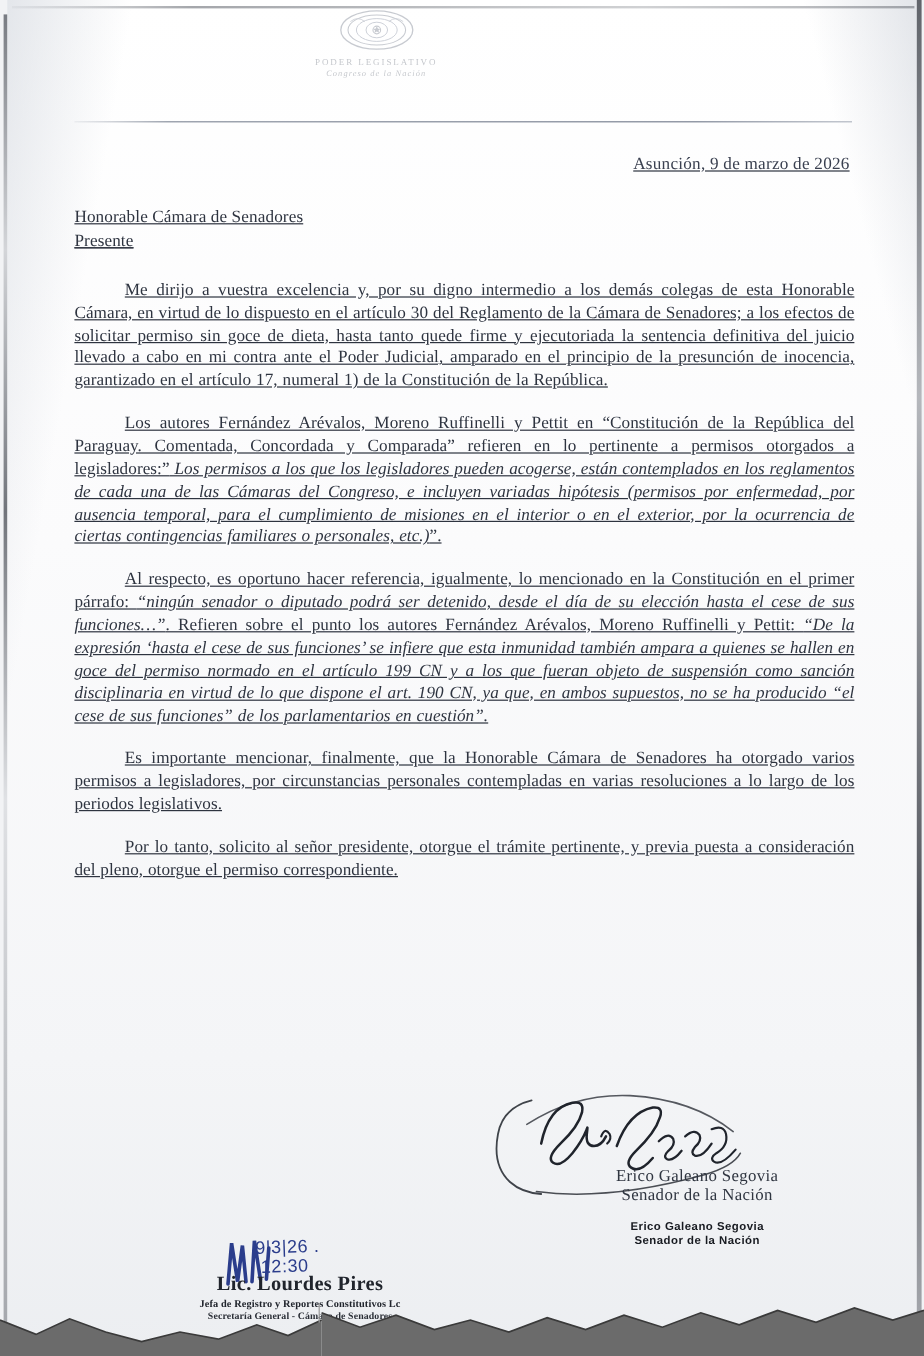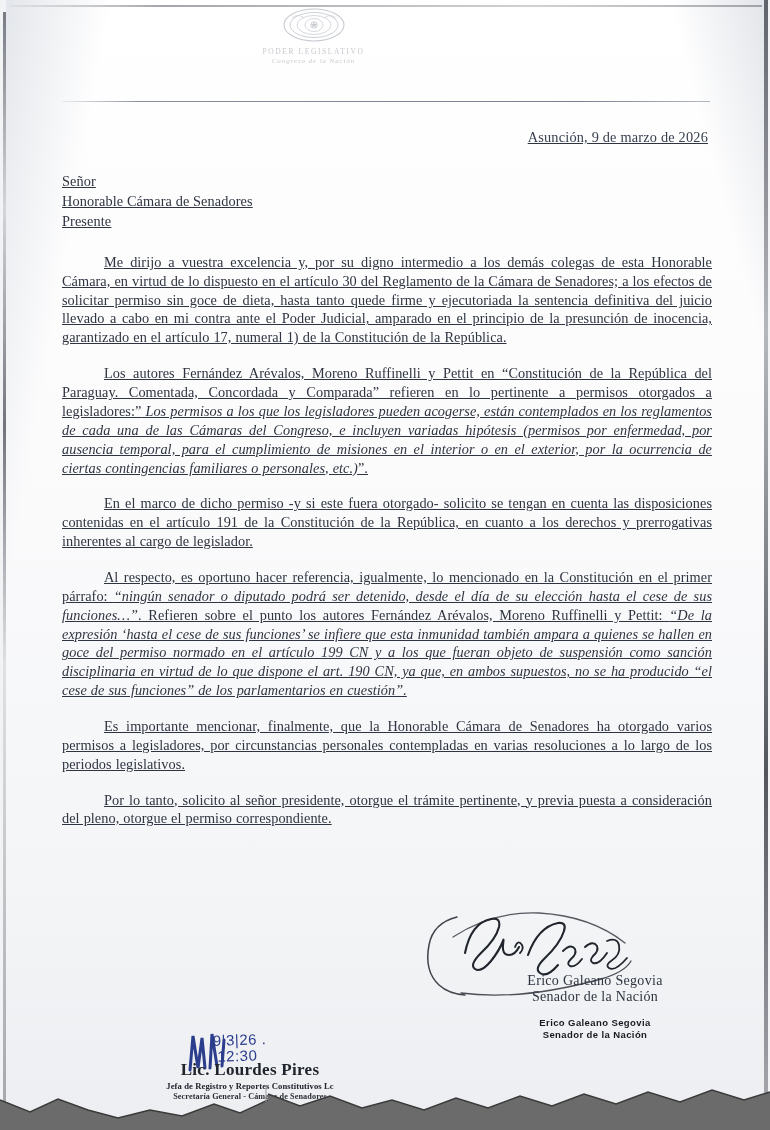--- a/index.html
+++ b/index.html
@@ -119,21 +119,21 @@
     text-align: justify;
     text-indent: 42px;
     letter-spacing: 0.05px;
     word-spacing: 0.4px;
   }
   .q { font-style: italic; }
 
   
   .signature-block {
     position: absolute;
-    left: 470px;
+    left: 456px;
     top: 925px;
     width: 250px;
     text-align: center;
   }
   .sig-scribble {
     position: absolute;
     left: -75px;
     top: -18px;
     width: 270px;
     height: 100px;
@@ -247,30 +247,28 @@
     <div class="lh-line1">PODER LEGISLATIVO</div>
     <div class="lh-line2">Congreso de la Nación</div>
   </div>
   <div class="header-rule"></div>
 
   <div class="doc-body">
 
     <div class="date-line">Asunción, 9 de marzo de 2026</div>
 
     <div class="addressee">
-      <span class="ln">Señor</span>
       <span class="ln">Honorable Cámara de Senadores</span>
       <span class="ln presente">Presente</span>
     </div>
 
     <p class="para">Me dirijo a vuestra excelencia y, por su digno intermedio a los demás colegas de esta Honorable Cámara, en virtud de lo dispuesto en el artículo 30 del Reglamento de la Cámara de Senadores; a los efectos de solicitar permiso sin goce de dieta, hasta tanto quede firme y ejecutoriada la sentencia definitiva del juicio llevado a cabo en mi contra ante el Poder Judicial, amparado en el principio de la presunción de inocencia, garantizado en el artículo 17, numeral 1) de la Constitución de la República.</p>
 
     <p class="para"><span>Los autores Fernández Arévalos, Moreno Ruffinelli y Pettit en “Constitución de la República del Paraguay. Comentada, Concordada y Comparada” refieren en lo pertinente a permisos otorgados a legisladores:”</span><span class="q"> Los permisos a los que los legisladores pueden acogerse, están contemplados en los reglamentos de cada una de las Cámaras del Congreso, e incluyen variadas hipótesis (permisos por enfermedad, por ausencia temporal, para el cumplimiento de misiones en el interior o en el exterior, por la ocurrencia de ciertas contingencias familiares o personales, etc.)</span><span>”.</span></p>
 
-    <p class="para">En el marco de dicho permiso -y si este fuera otorgado- solicito se tengan en cuenta las disposiciones contenidas en el artículo 191 de la Constitución de la República, en cuanto a los derechos y prerrogativas inherentes al cargo de legislador.</p>
 
     <p class="para"><span>Al respecto, es oportuno hacer referencia, igualmente, lo mencionado en la Constitución en el primer párrafo: </span><span class="q">“ningún senador o diputado podrá ser detenido, desde el día de su elección hasta el cese de sus funciones…”</span><span>. Refieren sobre el punto los autores Fernández Arévalos, Moreno Ruffinelli y Pettit: </span><span class="q">“De la expresión ‘hasta el cese de sus funciones’ se infiere que esta inmunidad también ampara a quienes se hallen en goce del permiso normado en el artículo 199 CN y a los que fueran objeto de suspensión como sanción disciplinaria en virtud de lo que dispone el art. 190 CN, ya que, en ambos supuestos, no se ha producido “el cese de sus funciones” de los parlamentarios en cuestión”.</span></p>
 
     <p class="para">Es importante mencionar, finalmente, que la Honorable Cámara de Senadores ha otorgado varios permisos a legisladores, por circunstancias personales contempladas en varias resoluciones a lo largo de los periodos legislativos.</p>
 
     <p class="para">Por lo tanto, solicito al señor presidente, otorgue el trámite pertinente, y previa puesta a consideración del pleno, otorgue el permiso correspondiente.</p>
   </div>
 
   <div class="signature-block">
     <div class="sig-scribble">

